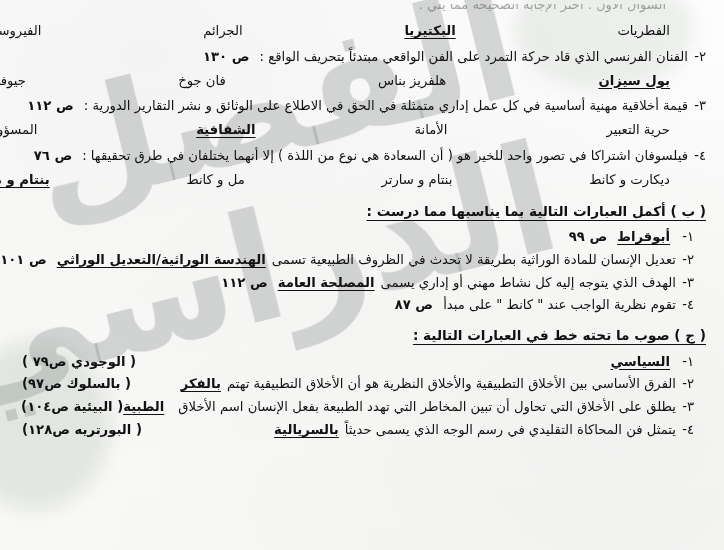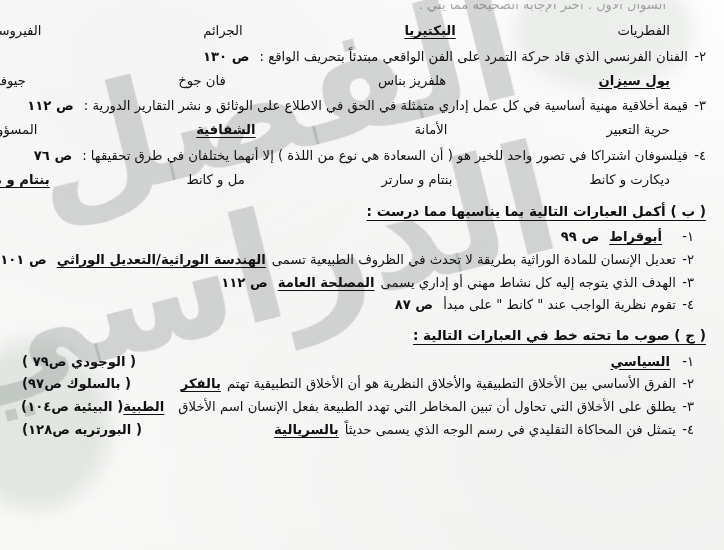--- a/index.html
+++ b/index.html
@@ -168,21 +168,21 @@
     <span class="opt">ديكارت و كانط</span>
     <span class="opt">بنتام و سارتر</span>
     <span class="opt">مل و كانط</span>
     <span class="opt ans">بنتام و مل</span>
   </div>
 
   <div class="hdr">( ب ) أكمل العبارات التالية بما يناسبها مما درست :</div>
 
   <div class="line indent-1">
     <span class="qnum">١-</span>
-    <span class="ans" style="margin-right:14px">أبوقراط</span>
+    <span class="ans" style="margin-right:6px">أبوقراط</span>
     <span class="pg b">ص ٩٩</span>
   </div>
 
   <div class="line indent-1">
     <span class="qnum">٢-</span>
     <span>تعديل الإنسان للمادة الوراثية بطريقة لا تحدث في الظروف الطبيعية تسمى</span>
     <span class="ans" style="margin-right:6px">الهندسة الوراثية/التعديل الوراثي</span>
     <span class="pg b">ص ١٠١</span>
   </div>
 

